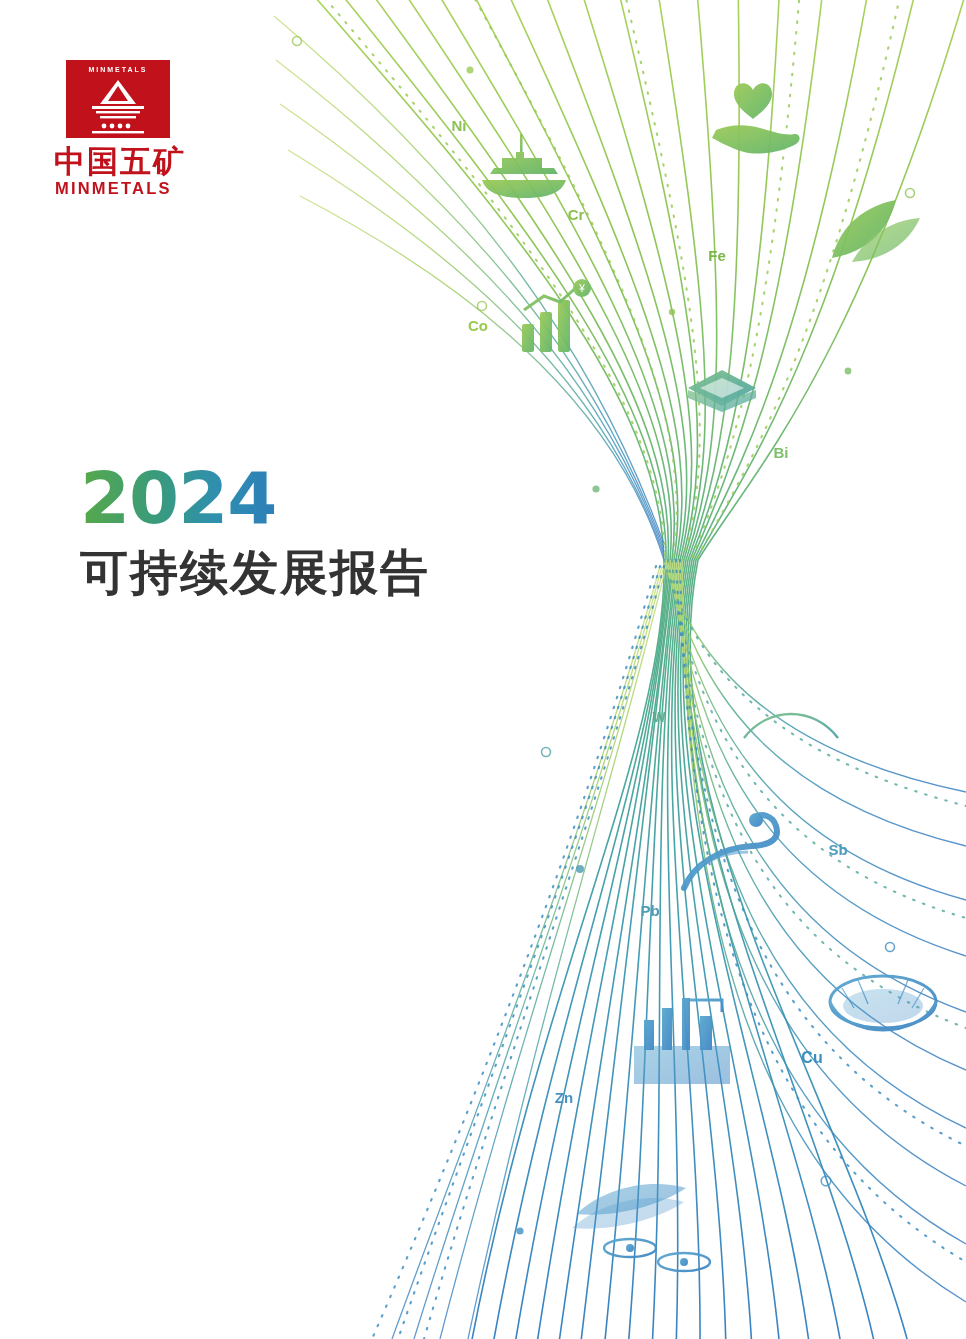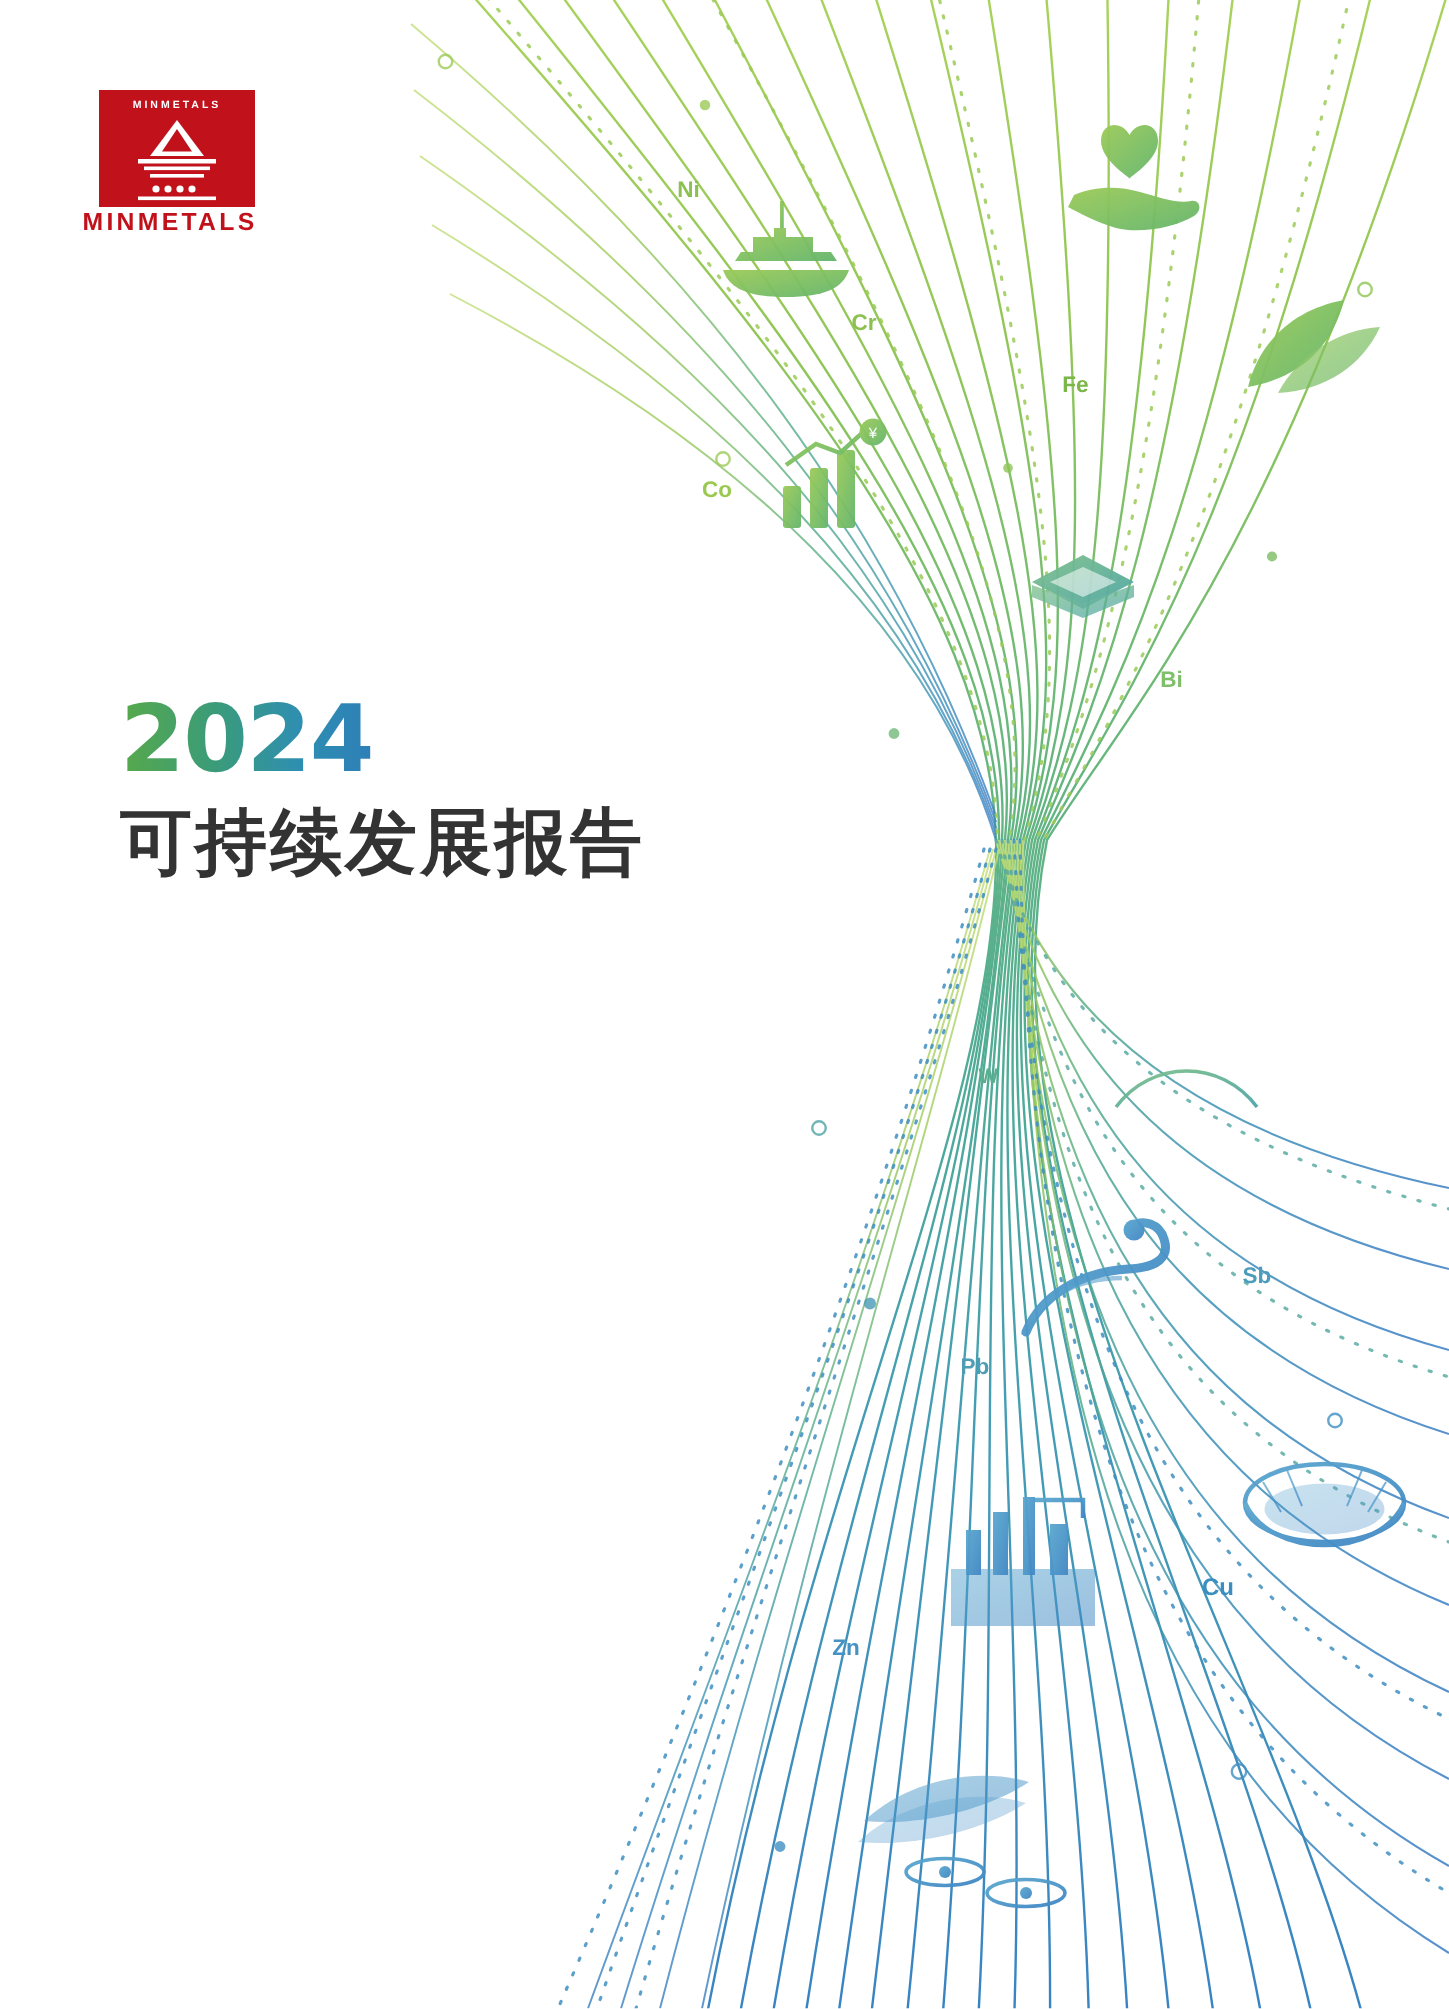--- a/index.html
+++ b/index.html
@@ -68,21 +68,21 @@
 
   
   #title-block {
     position: absolute;
     left: 80px;
     top: 462px;
     width: 520px;
   }
   .year {
     font-family: "DejaVu Sans", "Liberation Sans", sans-serif;
-    font-size: 62px;
+    font-size: 72px;
     font-weight: 700;
     line-height: 1;
     letter-spacing: -1px;
     background: linear-gradient(90deg, #57a94a 0%, #3a9b7a 38%, #2f8fb0 70%, #2d7fb8 100%);
     -webkit-background-clip: text;
     background-clip: text;
     color: transparent;
     display: inline-block;
   }
   .subtitle {
@@ -340,20 +340,21 @@
         <rect x="34" y="56" width="36" height="2.4" fill="#ffffff"></rect>
         <g fill="#ffffff">
           <circle cx="38" cy="66" r="2.4"></circle>
             <circle cx="46" cy="66" r="2.4"></circle>
           <circle cx="54" cy="66" r="2.4"></circle>
             <circle cx="62" cy="66" r="2.4"></circle>
         </g>
         <rect x="26" y="71" width="52" height="2.4" fill="#ffffff"></rect>
       </svg>
     </div>
+    <div class="logo-cn">中国五矿</div>
     <div class="logo-en">MINMETALS</div>
   </div>
 
   <div id="title-block">
     <div class="year">2024</div>
     <div class="subtitle">可持续发展报告</div>
   </div>
 
 </div>
 

